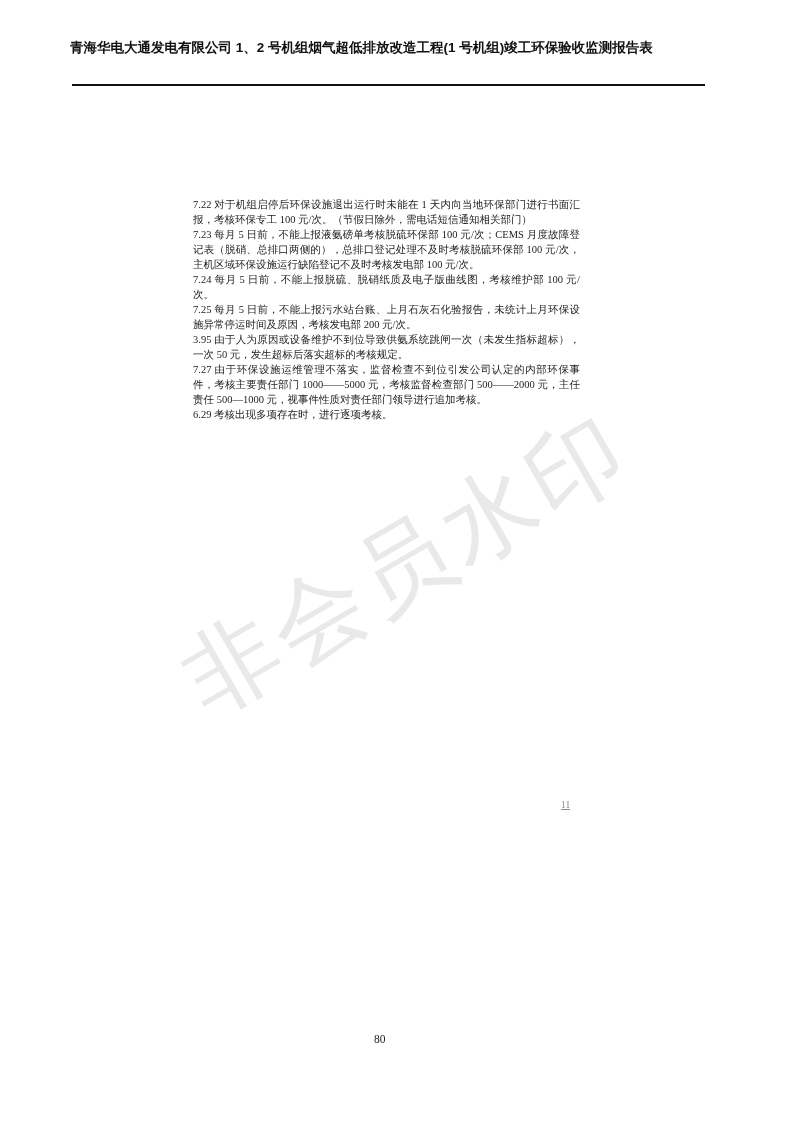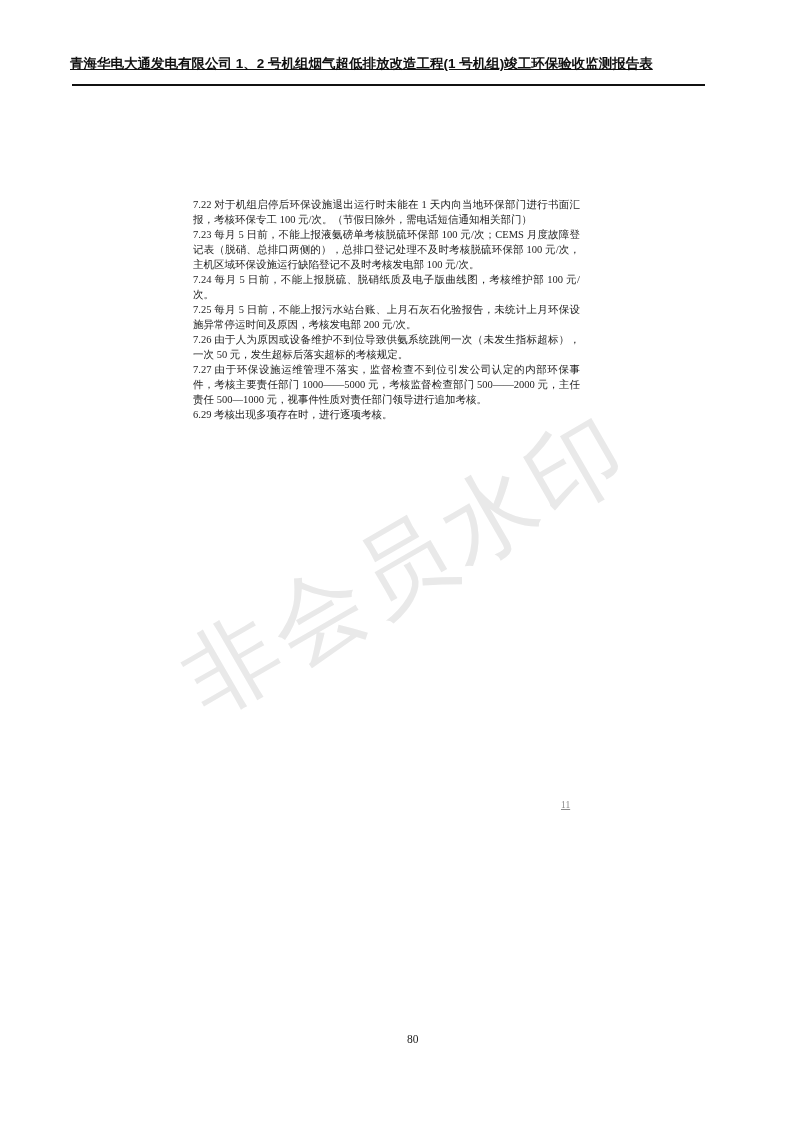--- a/index.html
+++ b/index.html
@@ -12,30 +12,29 @@
     width: 793px;
     height: 1122px;
     background: #ffffff;
     overflow: hidden;
     font-family: "Liberation Serif", serif;
     color: #1c1c1c;
   }
   .header-title {
     position: absolute;
     left: 70px;
-    top: 55px;
+    top: 39px;
     width: 660px;
     font-family: "Liberation Sans", sans-serif;
     font-weight: bold;
     font-size: 13.5px;
     line-height: 18px;
     color: #111111;
     white-space: nowrap;
     z-index: 2;
-    text-decoration: underline;
   }
   .header-rule {
     position: absolute;
     left: 72px;
     top: 84px;
     width: 633px;
     height: 0;
     border-top: 2px solid #111111;
     z-index: 2;
   }
@@ -77,40 +76,39 @@
     z-index: 2;
     text-decoration: underline;
   }
   .footer-page-number {
     position: absolute;
     left: 374px;
     top: 1033px;
     font-size: 11.5px;
     color: #222222;
     z-index: 2;
-    margin-left: 33px;
   }
 </style>
 </head>
 <body>
 
 <div class="page">
 
   <div class="watermark">非会员水印</div>
 
   <div class="header-title">青海华电大通发电有限公司 1、2 号机组烟气超低排放改造工程(1 号机组)竣工环保验收监测报告表</div>
 
   <div class="header-rule"></div>
 
   <div class="body-text">
     <p>7.22 对于机组启停后环保设施退出运行时未能在 1 天内向当地环保部门进行书面汇报，考核环保专工 100 元/次。（节假日除外，需电话短信通知相关部门）</p>
     <p>7.23 每月 5 日前，不能上报液氨磅单考核脱硫环保部 100 元/次；CEMS 月度故障登记表（脱硝、总排口两侧的），总排口登记处理不及时考核脱硫环保部 100 元/次，主机区域环保设施运行缺陷登记不及时考核发电部 100 元/次。</p>
     <p>7.24 每月 5 日前，不能上报脱硫、脱硝纸质及电子版曲线图，考核维护部 100 元/次。</p>
     <p>7.25 每月 5 日前，不能上报污水站台账、上月石灰石化验报告，未统计上月环保设施异常停运时间及原因，考核发电部 200 元/次。</p>
-    <p>7.26 由于人为原因或设备维护不到位导致供氨系统跳闸一次（未发生指标超标），一次 50 元，发生超标后落实超标的考核规定。</p>
+    <p>3.95 由于人为原因或设备维护不到位导致供氨系统跳闸一次（未发生指标超标），一次 50 元，发生超标后落实超标的考核规定。</p>
     <p>7.27 由于环保设施运维管理不落实，监督检查不到位引发公司认定的内部环保事件，考核主要责任部门 1000——5000 元，考核监督检查部门 500——2000 元，主任责任 500—1000 元，视事件性质对责任部门领导进行追加考核。</p>
     <p>6.29 考核出现多项存在时，进行逐项考核。</p>
   </div>
 
   <div class="section-page-number">11</div>
 
   <div class="footer-page-number">80</div>
 
 </div>
 

